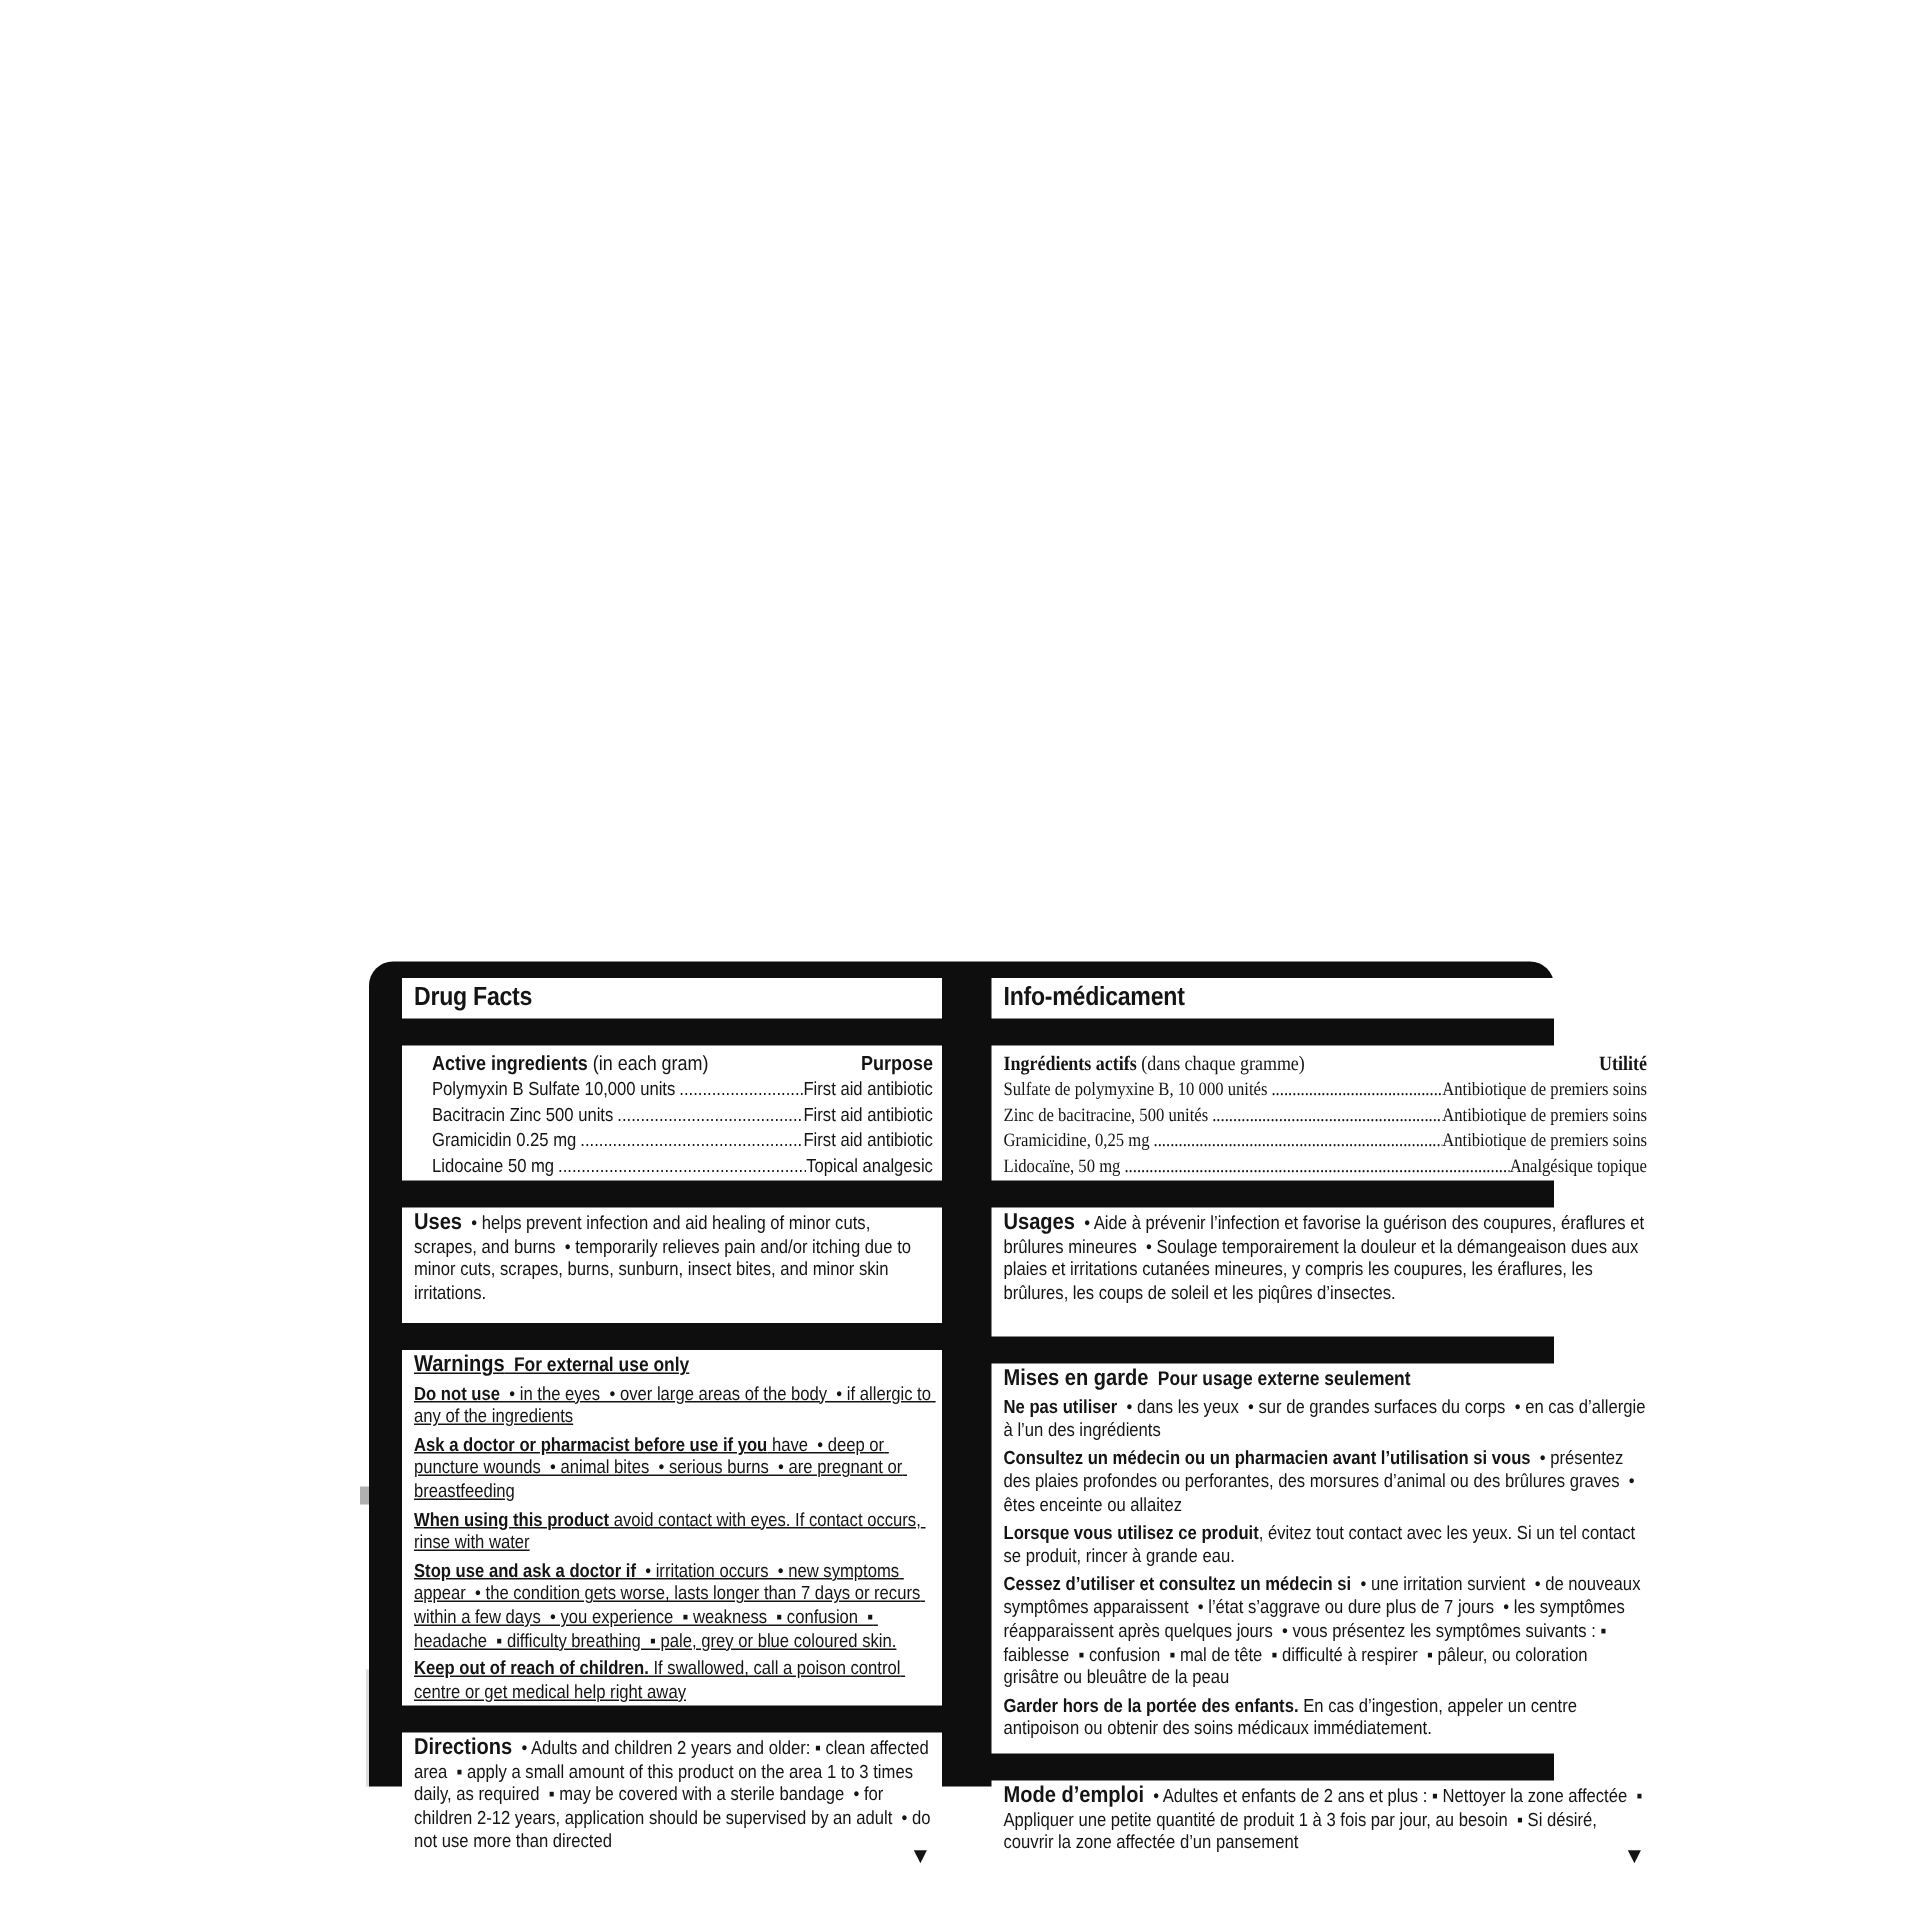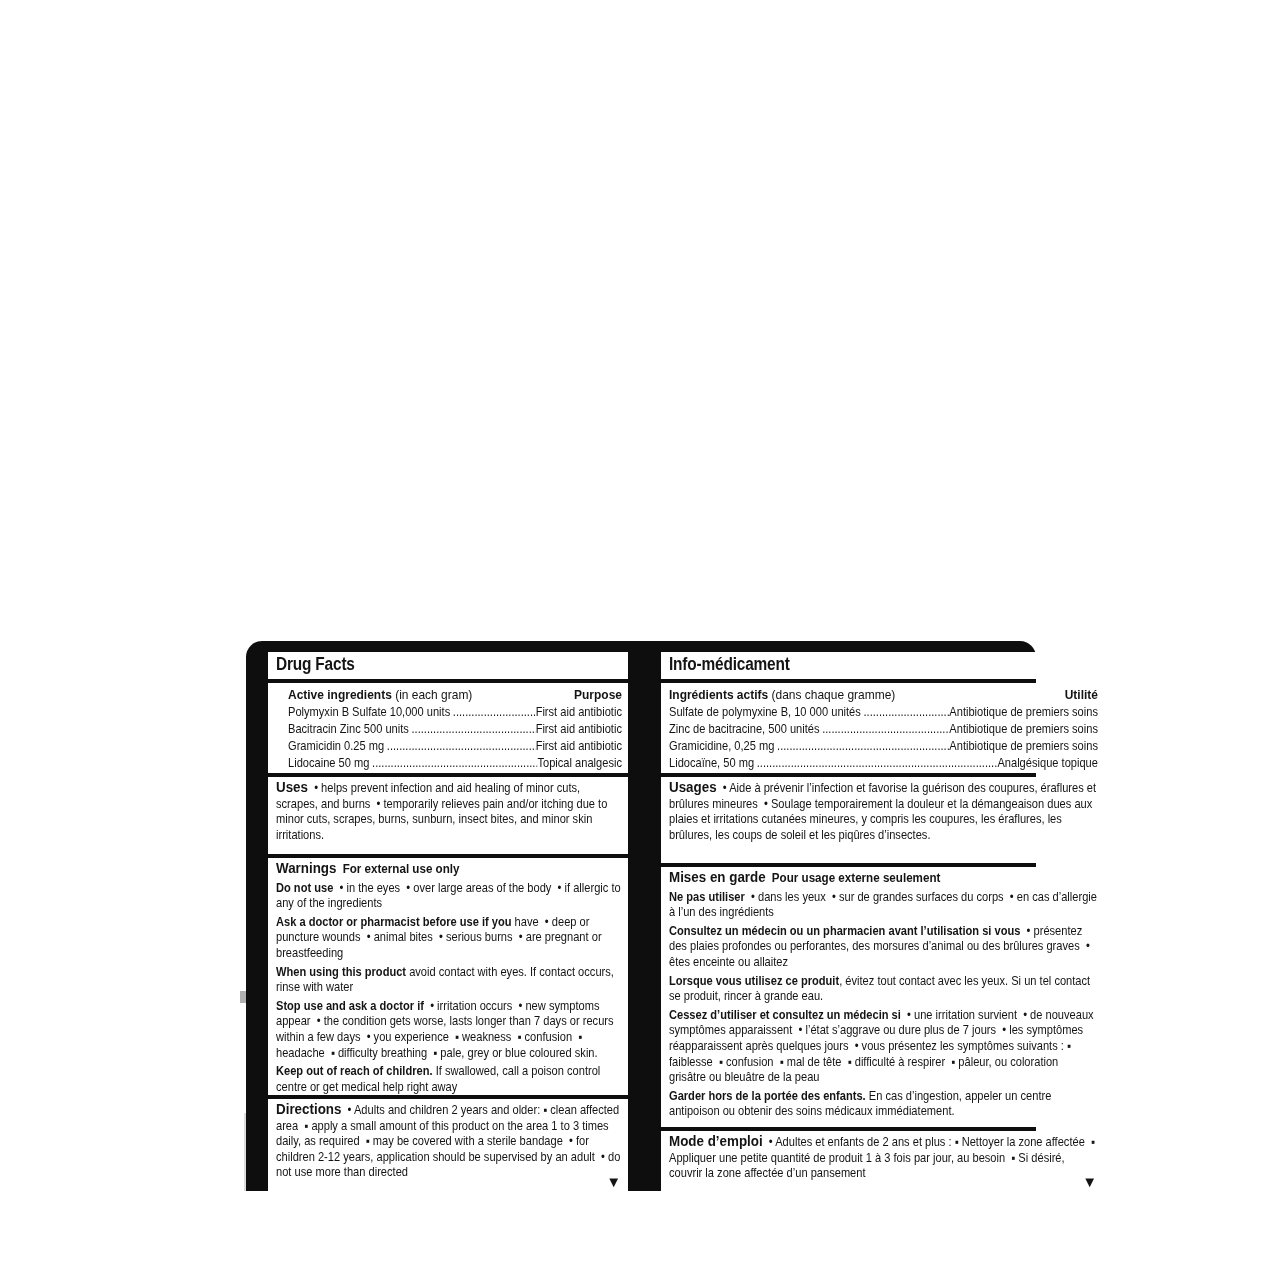--- a/index.html
+++ b/index.html
@@ -11,21 +11,21 @@
     font-family:"Liberation Sans","DejaVu Sans",sans-serif;
     color:var(--text);
   }
   .page{position:relative;width:1280px;height:1280px;background:var(--page);overflow:hidden;}
   .panel{
     position:absolute;left:246px;top:641px;width:790px;height:550px;
     background:var(--panel);border-radius:16px 16px 0 0;
     box-sizing:border-box;padding:11px 18px 3px 22px;
     display:flex;gap:9px;
   }
-  .col{display:flex;flex-direction:column;gap:4px;}
+  .col{display:flex;flex-direction:column;gap:18px;}
   .col-en{width:360px;}
   .col-fr{width:443px;padding-left:24px;}
   .box{
     background:var(--box);color:var(--text);overflow:hidden;position:relative;
     box-sizing:border-box;padding:2px 6px 2px 8px;
   }
   .box-title{
     display:flex;align-items:center;
     font-weight:bold;font-size:17.5px;letter-spacing:-0.2px;
   }
@@ -46,23 +46,23 @@
   .leader::after{content:"................................................................................................................";}
   .ing-purpose{white-space:nowrap;text-align:right;}
   .more{
     position:absolute;right:7px;bottom:3px;font-size:15px;line-height:1;
     color:var(--text);
   }
   
   .h-title{height:27px;flex:0 0 27px;}
   .en-ing{height:90px;flex:0 0 90px;padding-left:20px;}
   .en-uses{height:77px;flex:0 0 77px;}
-  .en-warn{height:237px;flex:0 0 237px;}
+  .en-warn{height:237px;flex:0 0 237px;text-decoration:underline;}
   .en-dir{height:93px;flex:0 0 93px;}
-  .fr-ing{height:90px;flex:0 0 90px;}
+  .fr-ing{height:90px;flex:0 0 90px;font-family:Liberation Serif, serif;}
   .fr-uses{height:86px;flex:0 0 86px;}
   .fr-warn{height:260px;flex:0 0 260px;}
   .fr-dir{height:61px;flex:0 0 61px;}
   
   .edge-tick{position:absolute;left:240px;top:991px;width:6px;height:12px;background:#8f8f8f;opacity:.7;}
   .edge-strip{position:absolute;left:244px;top:1113px;width:4px;height:78px;background:#d6d6d6;opacity:.85;}
 </style>
 </head>
 <body>
 

